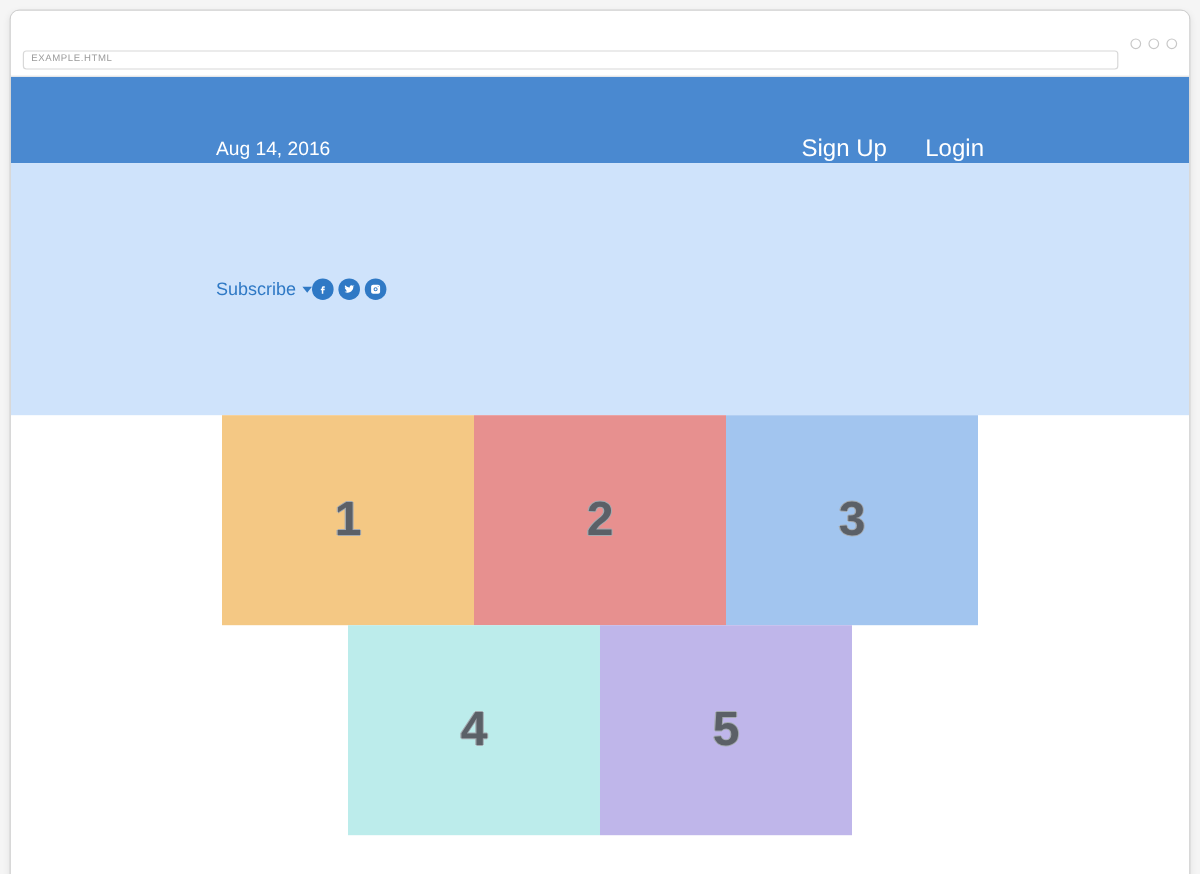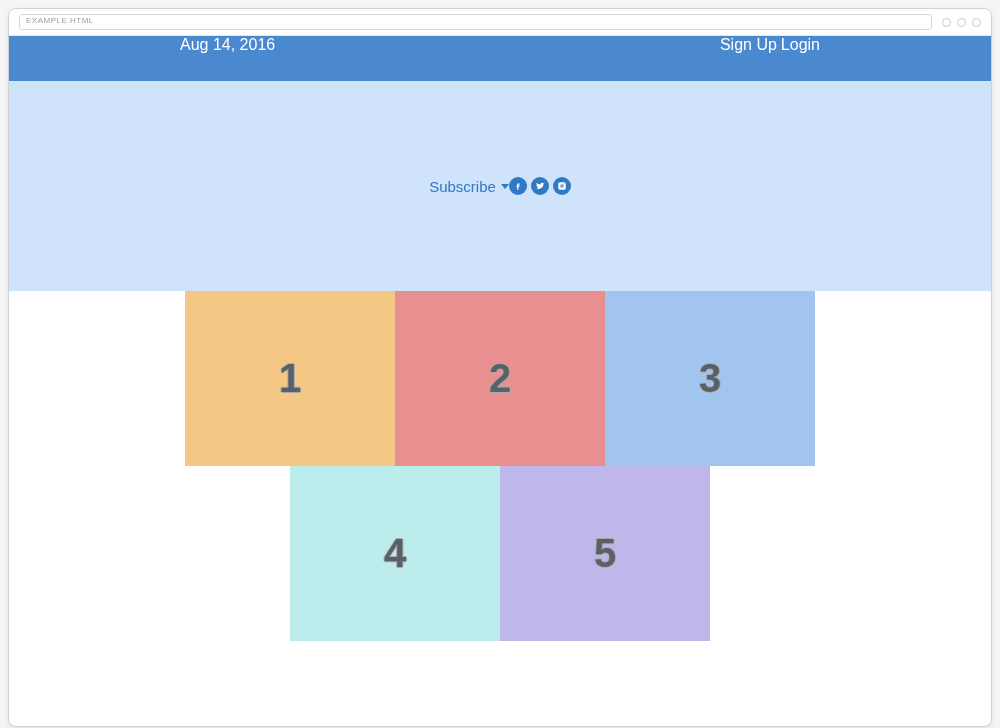--- a/index.html
+++ b/index.html
@@ -27,64 +27,65 @@
   }
   .url-bar {
     flex: 1;
     height: 16px;
     border: 1px solid #d8d8d8;
     border-radius: 3px;
     font-size: 8px;
     color: #9b9b9b;
     padding: 1px 6px;
     letter-spacing: .5px;
+    margin-top: 28px;
   }
   .window-dots { display: flex; gap: 6px; margin-left: 10px; }
   .window-dots span {
     width: 9px; height: 9px; border-radius: 50%;
     border: 1px solid #c8c8c8; background: #fff;
   }
   .viewport { width: 100%; height: 690px; overflow: hidden; position: relative; }
 
   
   .topbar {
     background: #4a89d0;
     color: #fff;
-    height: 45px;
-    display: flex;
-    align-items: flex-start;
+    height: 72px;
+    display: flex;
+    align-items: flex-end;
     padding: 0 40px;
   }
   .topbar-inner {
     width: 100%;
     max-width: 640px;
     margin: 0 auto;
     display: flex;
     align-items: center;
     justify-content: space-between;
   }
   .topbar .date { font-size: 16px; font-weight: 400; }
-  .topbar .auth { display: flex; gap: 4px; font-size: 16px; }
+  .topbar .auth { display: flex; gap: 32px; font-size: 20px; }
   .topbar .auth span { cursor: pointer; }
 
   
   .hero {
     background: #cfe3fb;
     height: 210px;
     display: flex;
     align-items: center;
     justify-content: center;
   }
   .hero-inner {
     width: 100%;
     max-width: 640px;
     margin: 0 auto;
     display: flex;
     align-items: center;
-    justify-content: center;
+    justify-content: flex-start;
   }
   .subscribe {
     color: #2f79c5;
     font-size: 15px;
     display: flex;
     align-items: center;
     gap: 5px;
     cursor: pointer;
   }
   .caret-down {

